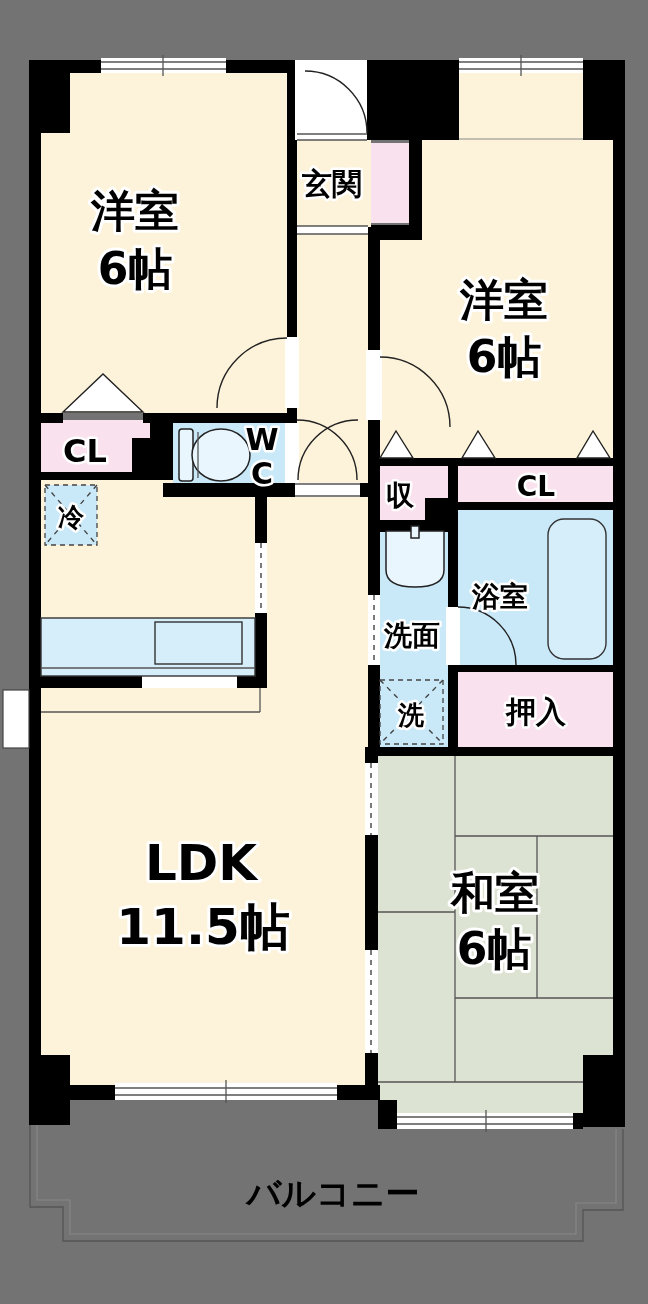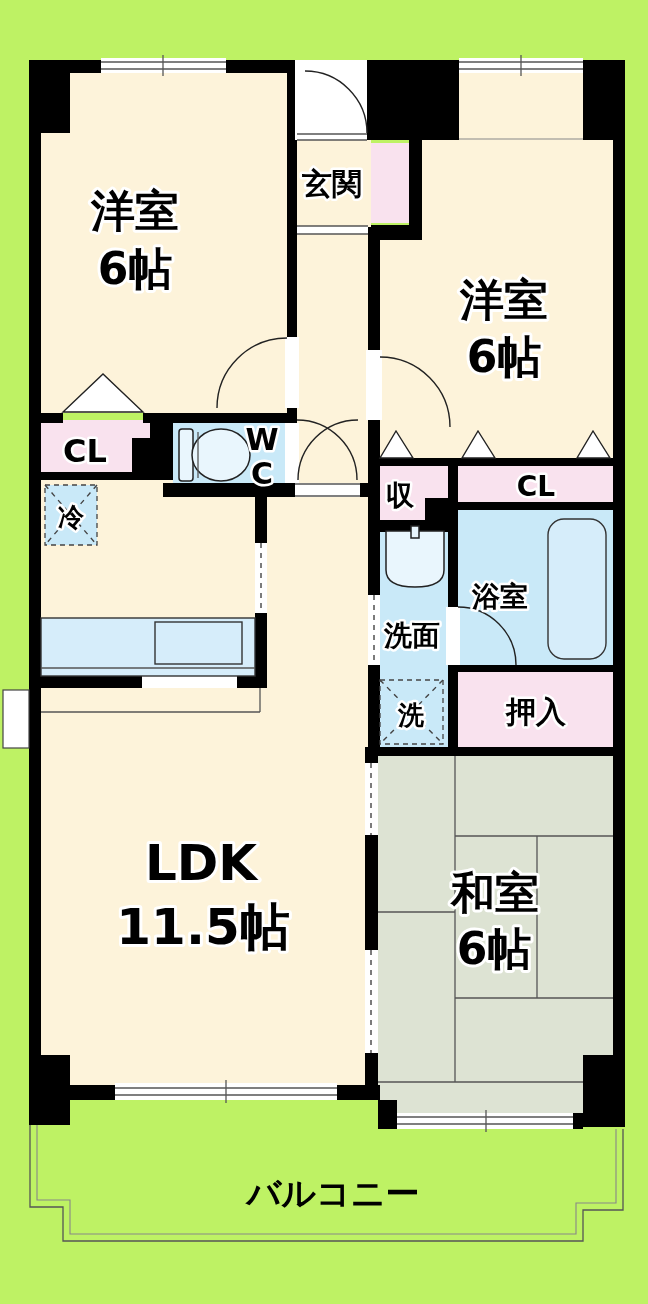--- a/index.html
+++ b/index.html
@@ -1,16 +1,16 @@
 <!DOCTYPE html>
 <html><head>
 <meta charset="utf-8">
 <style>
   html,body{margin:0;padding:0;background:#ffffff;}
-  .stage{width:648px;height:1304px;position:relative;background:#bef264;}
+  .stage{width:648px;height:1304px;position:relative;background:#737373;}
   svg{display:block;}
   
   .floor-cream{fill:#fdf3da;}
   .floor-pink{fill:#f9e2ee;}
   .floor-blue{fill:#c9e9f8;}
   .floor-green{fill:#dde3d3;}
   .wall{fill:#000000;}
   .white{fill:#ffffff;}
   .thin{stroke:#555555;stroke-width:1.3;fill:none;}
   .thin2{stroke:#888888;stroke-width:1.1;fill:none;}

